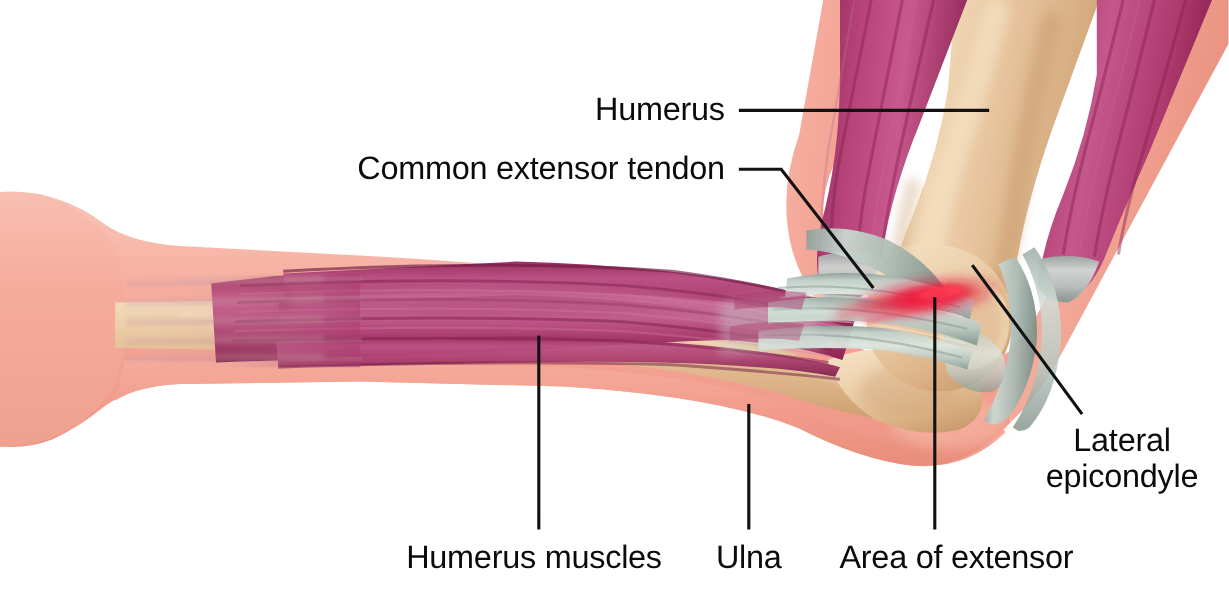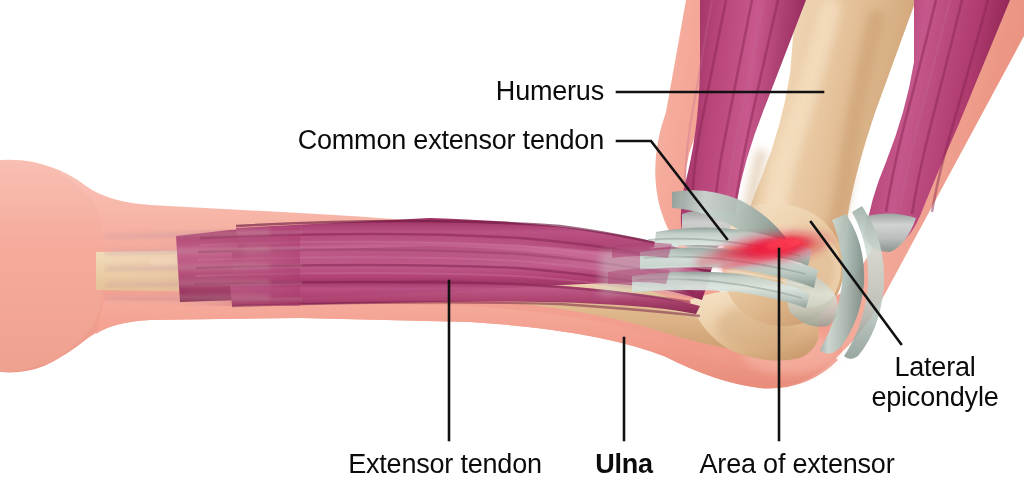--- a/index.html
+++ b/index.html
@@ -441,19 +441,19 @@
     </g>
   </svg>
 
   <div class="label right" style="right:420px; top:76px;">Humerus</div>
 
   <div class="label right" style="right:420px; top:125px;">Common extensor tendon</div>
 
   <div class="label center" style="left:815px; top:352px; width:240px;">Lateral</div>
   <div class="label center" style="left:815px; top:382px; width:240px;">epicondyle</div>
 
-  <div class="label center" style="left:325px; top:449px; width:240px;">Extensor tendon</div>
-
-  <div class="label center" style="left:569px; top:449px; width:110px;font-weight:bold;">Ulna</div>
+  <div class="label center" style="left:325px; top:449px; width:240px;">Humerus muscles</div>
+
+  <div class="label center" style="left:569px; top:449px; width:110px;">Ulna</div>
 
   <div class="label center" style="left:677px; top:449px; width:240px;">Area of extensor</div>
 
 </div>
 
 </body></html>

